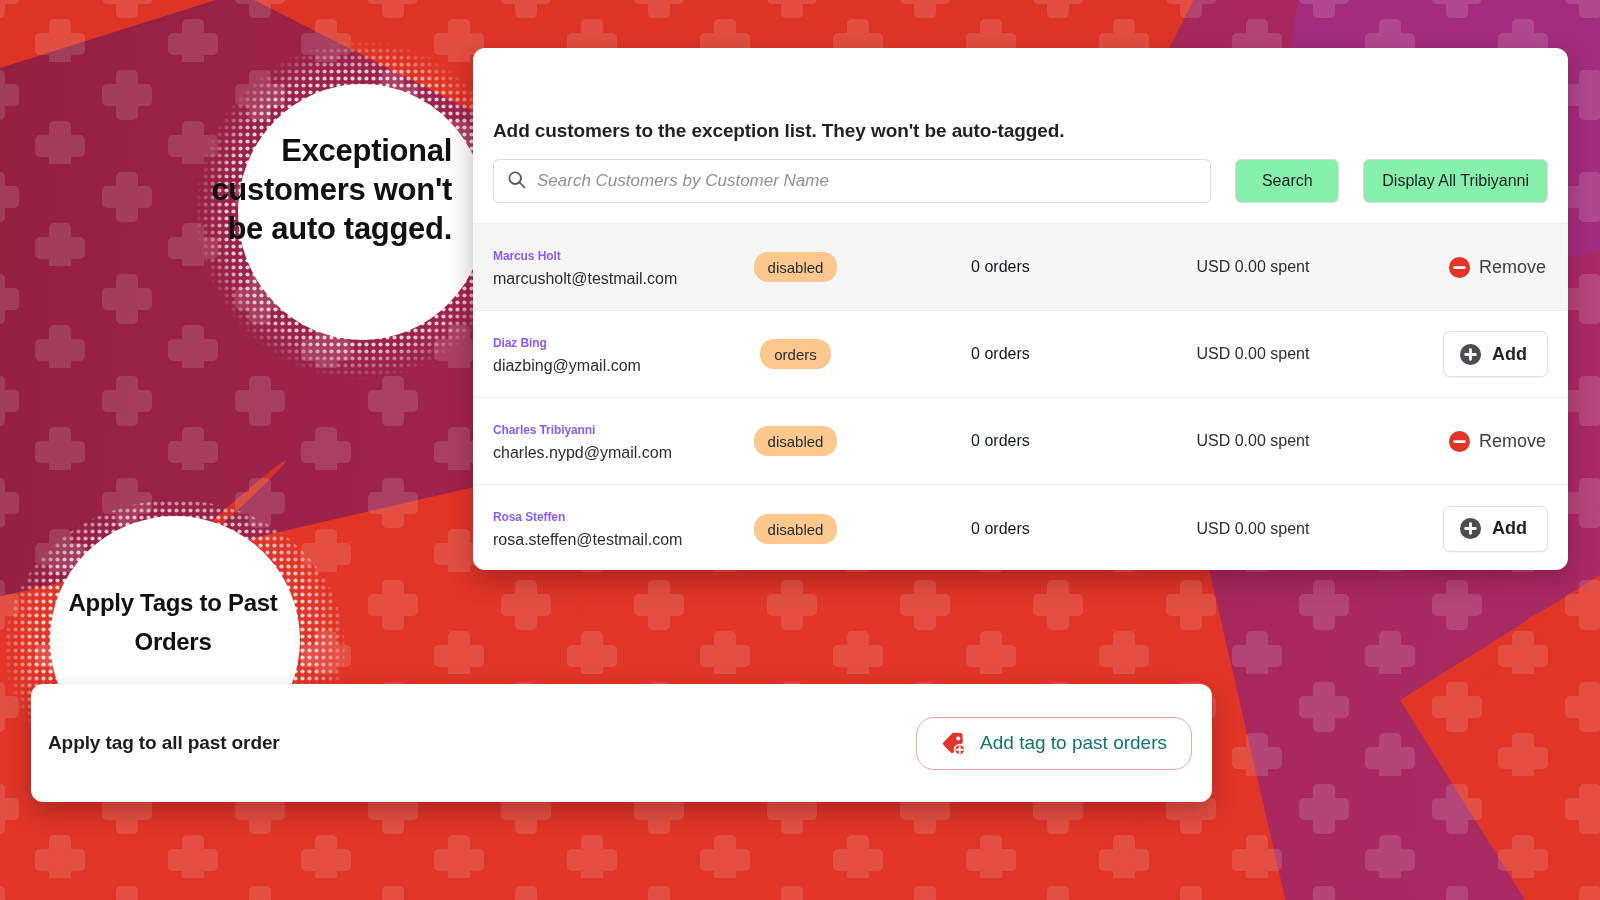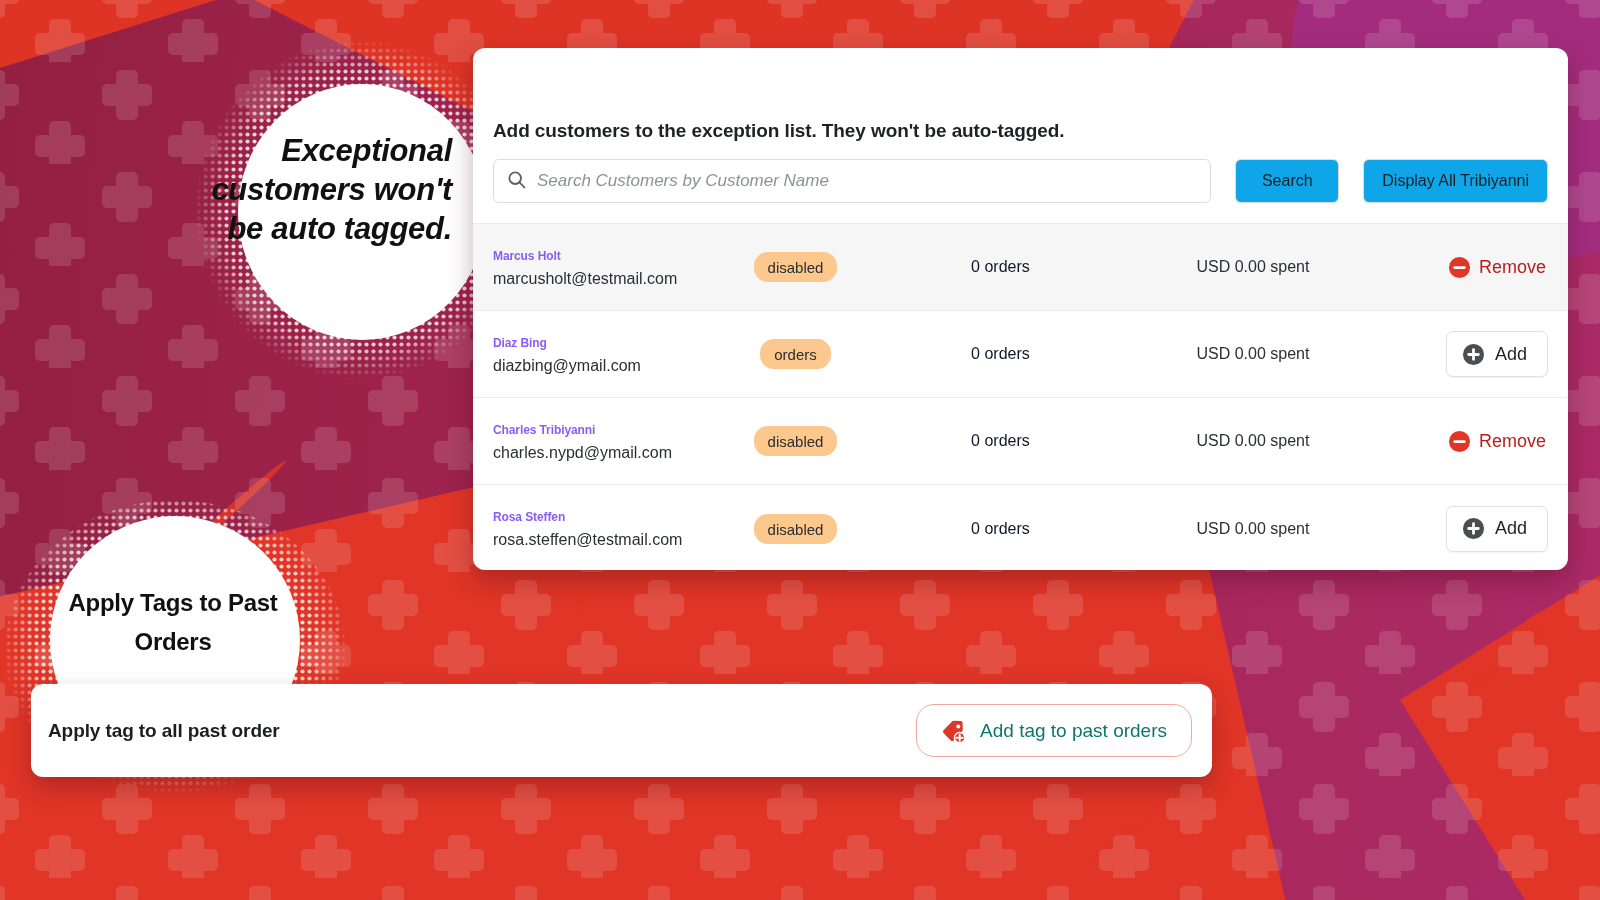--- a/index.html
+++ b/index.html
@@ -89,21 +89,20 @@
     color: #111111;
     font-weight: bold;
     letter-spacing: -0.3px;
   }
   #callout-top {
     left: 170px; top: 131px;
     width: 282px;
     text-align: right;
     font-size: 31px;
     line-height: 39px;
-    font-style: italic;
   }
   #callout-bottom {
     left: 40px; top: 583px;
     width: 266px;
     text-align: center;
     font-size: 24px;
     line-height: 39px;
   }
 
   
@@ -153,21 +152,21 @@
     background: transparent;
     font-style: italic;
   }
   .search-box input::placeholder { color: #8e9196; }
 
   .btn-plain {
     height: 44px;
     min-width: 104px;
     border: 1px solid #dcdcdc;
     border-radius: 6px;
-    background: #0ea5e9;
+    background: #86efac;
     font-family: "Liberation Sans", sans-serif;
     font-size: 16px;
     color: #1f2126;
     padding: 0 18px;
     cursor: pointer;
     white-space: nowrap;
   }
   #display-all-button { margin-left: 0; }
 
   
@@ -199,38 +198,39 @@
     padding: 7px 14px 6px 14px;
     line-height: 17px;
   }
   .orders-cell { flex: 1; text-align: center; font-size: 16px; color: #0f172a; }
   .spent-cell  { flex: 1.15; text-align: center; font-size: 16px; color: #2b2e33; }
   .action-cell { width: 160px; flex: 0 0 160px; display: flex; justify-content: flex-end; }
 
   .remove-btn {
     display: flex; align-items: center; gap: 8px;
     background: none; border: none; cursor: pointer;
-    color: #b91c1c; font-size: 18px;
+    color: #404040; font-size: 18px;
     font-family: "Liberation Sans", sans-serif;
     padding: 0 2px 0 0;
   }
   .add-btn {
     display: flex; align-items: center; gap: 10px;
     background: #fff; border: 1px solid #e0e0e0; border-radius: 7px;
     cursor: pointer; color: #1f2126; font-size: 18px;
     font-family: "Liberation Sans", sans-serif;
     height: 46px; padding: 0 20px 0 15px;
     box-shadow: 0 1px 2px rgba(0,0,0,.05);
+    font-weight: bold;
   }
 
   
   #past-orders-card {
     position: absolute;
     left: 31px; top: 684px;
-    width: 1181px; height: 93px;
+    width: 1181px; height: 118px;
     background: #fff;
     border-radius: 12px;
     box-shadow: 0 10px 24px rgba(60,0,20,.28);
     display: flex;
     align-items: center;
     justify-content: space-between;
     padding: 0 20px 0 17px;
   }
   #past-orders-label {
     font-size: 19px; font-weight: bold; color: #1c1e22; letter-spacing: -0.1px;

